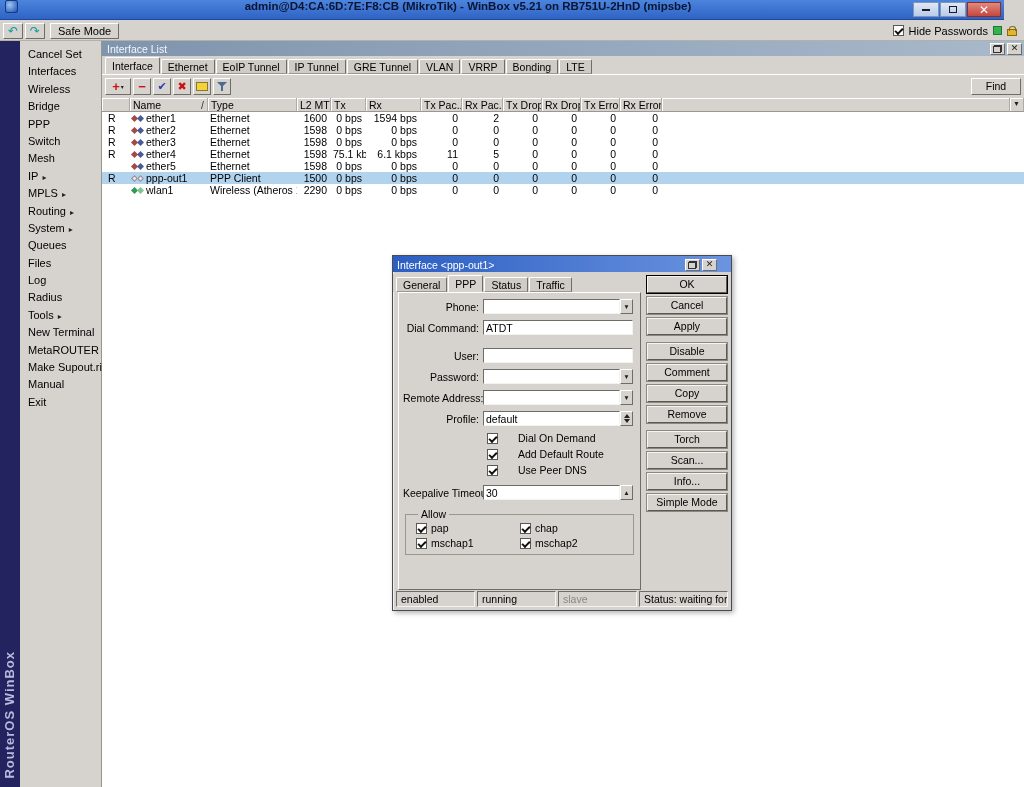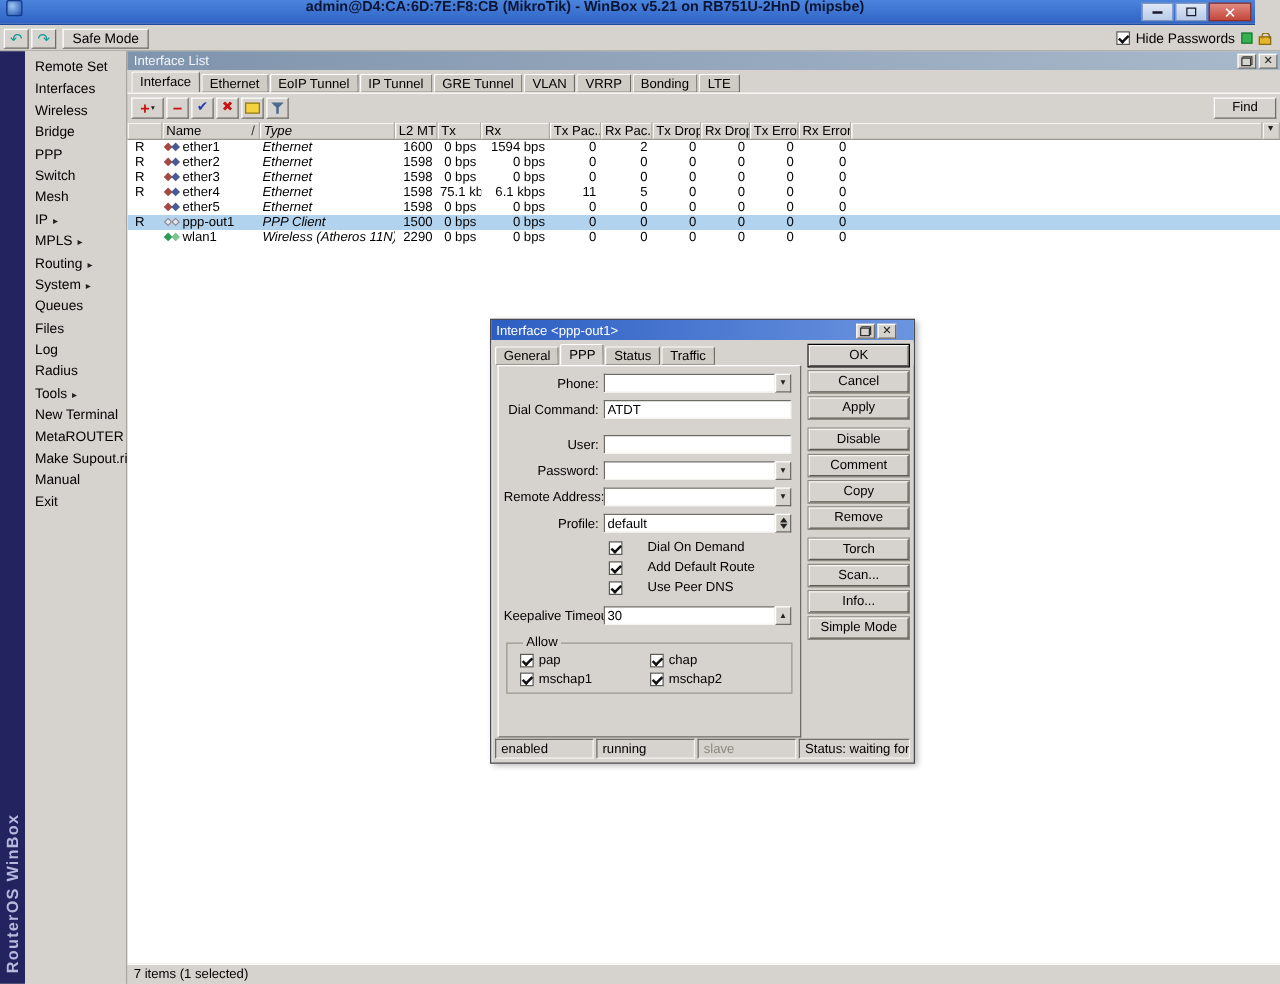--- a/index.html
+++ b/index.html
@@ -97,21 +97,21 @@
     background:#d6d3ce; padding:1px 3px 0 3px; font-size:10.5px; white-space:nowrap; overflow:hidden; }
   .hc .sort { float:right; color:#333; }
   .hfill { flex:1; }
   .colsel { width:14px; font-size:7px; text-align:center; color:#222; padding-top:2px; }
 
   .tbody { flex:1; background:#fff; overflow:hidden; }
   .trow { display:flex; height:12px; align-items:center; font-size:10.5px; cursor:default; }
   .trow.selected { background:#b2d3ee; }
   .c { white-space:nowrap; overflow:hidden; padding:0 2px; }
   .num { text-align:right; padding-right:4px; }
-  .w-flag{width:28px; padding-left:6px;} .w-name{width:78px;} .w-type{width:108px;font-style:italic;}
+  .w-flag{width:28px; padding-left:6px;} .w-name{width:78px;} .w-type{width:89px;}
   .w-l2{width:34px;} .w-tx{width:35px;} .w-rx{width:55px;}
   .w-txp{width:41px;} .w-rxp{width:41px;} .w-txd{width:39px;} .w-rxd{width:39px;}
   .w-txe{width:39px;} .w-rxe{width:42px;} .fill{flex:1;}
 
   .if-icon { width:12px; height:9px; position:relative; display:inline-block; margin-right:2px; vertical-align:-1px; }
   .if-icon i, .if-icon b { position:absolute; top:2px; width:5px; height:5px; transform:rotate(45deg); display:block; }
   .if-icon i { left:0; } .if-icon b { left:6px; }
   .ic-eth i { background:#a24a42; } .ic-eth b { background:#4a5a96; }
   .ic-ppp i, .ic-ppp b { background:#e8e8ec; border:1px solid #8a8a96; }
   .ic-wlan i { background:#2f9a55; } .ic-wlan b { background:#7dc492; }
@@ -194,21 +194,21 @@
     <span class="green-dot"></span>
     <span class="lock"></span>
   </div>
 </div>
 
 <div class="brand">
   <span class="brand-text">RouterOS WinBox</span>
 </div>
 
 <div class="sidebar">
-  <div class="side-item"><span>Remote Set</span></div>
+  <div class="side-item"><span>Cancel Set</span></div>
   <div class="side-item"><span>Interfaces</span></div>
   <div class="side-item"><span>Wireless</span></div>
   <div class="side-item"><span>Bridge</span></div>
   <div class="side-item"><span>PPP</span></div>
   <div class="side-item"><span>Switch</span></div>
   <div class="side-item"><span>Mesh</span></div>
   <div class="side-item"><span>IP</span><span class="subarrow">▸</span></div>
   <div class="side-item"><span>MPLS</span><span class="subarrow">▸</span></div>
   <div class="side-item"><span>Routing</span><span class="subarrow">▸</span></div>
   <div class="side-item"><span>System</span><span class="subarrow">▸</span></div>
@@ -389,21 +389,20 @@
       <div class="c w-txp num">0</div>
       <div class="c w-rxp num">0</div>
       <div class="c w-txd num">0</div>
       <div class="c w-rxd num">0</div>
       <div class="c w-txe num">0</div>
       <div class="c w-rxe num">0</div>
       <div class="c fill"></div>
     </div>
   </div>
 
-  <div class="mstatus">7 items (1 selected)</div>
 </div>
 
 <div class="dialog">
   <div class="dlg-title">
     <span>Interface &lt;ppp-out1&gt;</span>
     <span class="spacer"></span>
     <div class="cbtn raised">
         <span class="ico-restore"></span>
       </div>
     <div class="cbtn raised">

